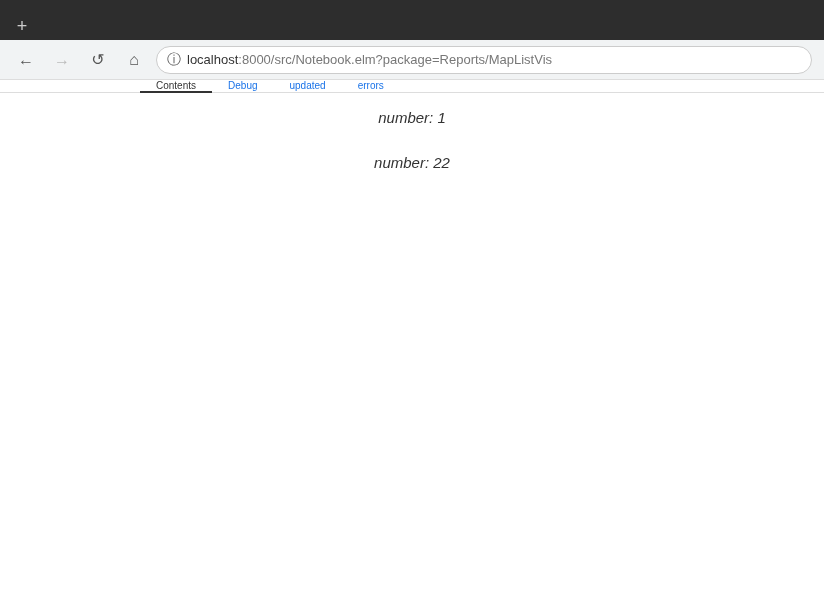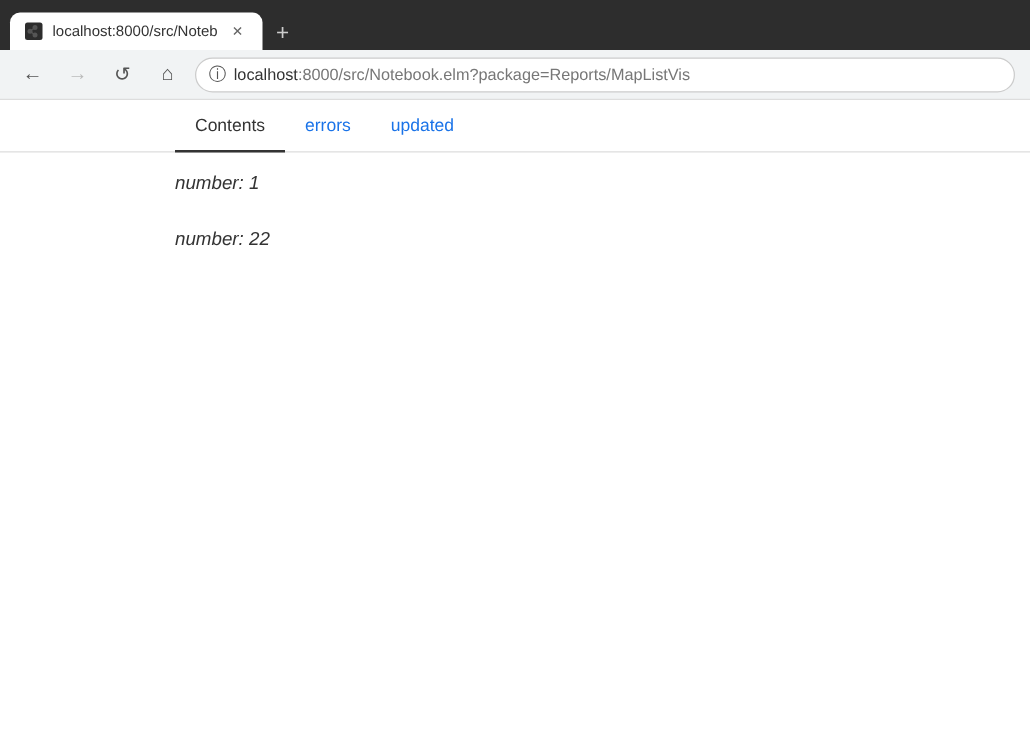--- a/index.html
+++ b/index.html
@@ -160,22 +160,22 @@
     }
 
     
     .page-tabs {
       display: flex;
       border-bottom: 1px solid #ddd;
       padding: 0 140px;
     }
 
     .page-tab {
-      padding: 12px 16px;
-      font-size: 14px;
+      padding: 0 16px;
+      font-size: 10px;
       cursor: pointer;
       color: #1a73e8;
       border: none;
       background: none;
       text-decoration: none;
     }
 
     .page-tab.active {
       color: #333;
       border-bottom: 2px solid #333;
@@ -186,44 +186,32 @@
     
     .content-area {
       padding: 16px 140px;
     }
 
     .number-item {
       font-style: italic;
       font-size: 15px;
       color: #333;
       margin-bottom: 28px;
+      text-align: center;
     }
 
     .number-item .label {
       font-style: italic;
     }
   </style>
 </head>
 <body>
 
 <div class="browser-chrome">
   <div class="tab-bar">
-    <div class="tab">
-      <div class="tab-favicon">
-        <svg width="14" height="14" viewBox="0 0 14 14">
-          <circle cx="4" cy="7" r="2" fill="#555"></circle>
-          <circle cx="8" cy="4" r="2" fill="#555"></circle>
-          <circle cx="8" cy="10" r="2" fill="#555"></circle>
-          <line x1="4" y1="7" x2="8" y2="4" stroke="#555" stroke-width="1"></line>
-          <line x1="4" y1="7" x2="8" y2="10" stroke="#555" stroke-width="1"></line>
-        </svg>
-      </div>
-      <span class="tab-title">localhost:8000/src/Noteb</span>
-      <div class="tab-close">✕</div>
-    </div>
     <button class="new-tab-btn">+</button>
   </div>
 </div>
 
 <div class="nav-bar">
   <button class="nav-btn">
     <span>←</span>
   </button>
   <button class="nav-btn disabled">
     <span>→</span>
@@ -239,22 +227,23 @@
     <span class="address-url">
       <span class="host">localhost</span><span class="path">:8000/src/Notebook.elm?package=Reports/MapListVis</span>
     </span>
   </div>
 </div>
 
 <div class="page-content">
 
   <div class="page-tabs">
     <a class="page-tab active">Contents</a>
+    <a class="page-tab">Debug</a>
+    <a class="page-tab">updated</a>
     <a class="page-tab">errors</a>
-    <a class="page-tab">updated</a>
   </div>
 
   <div class="content-area">
     <div class="number-item">
       <span class="label">number:</span>
       <span>1</span>
     </div>
     <div class="number-item">
       <span class="label">number:</span>
       <span>22</span>

